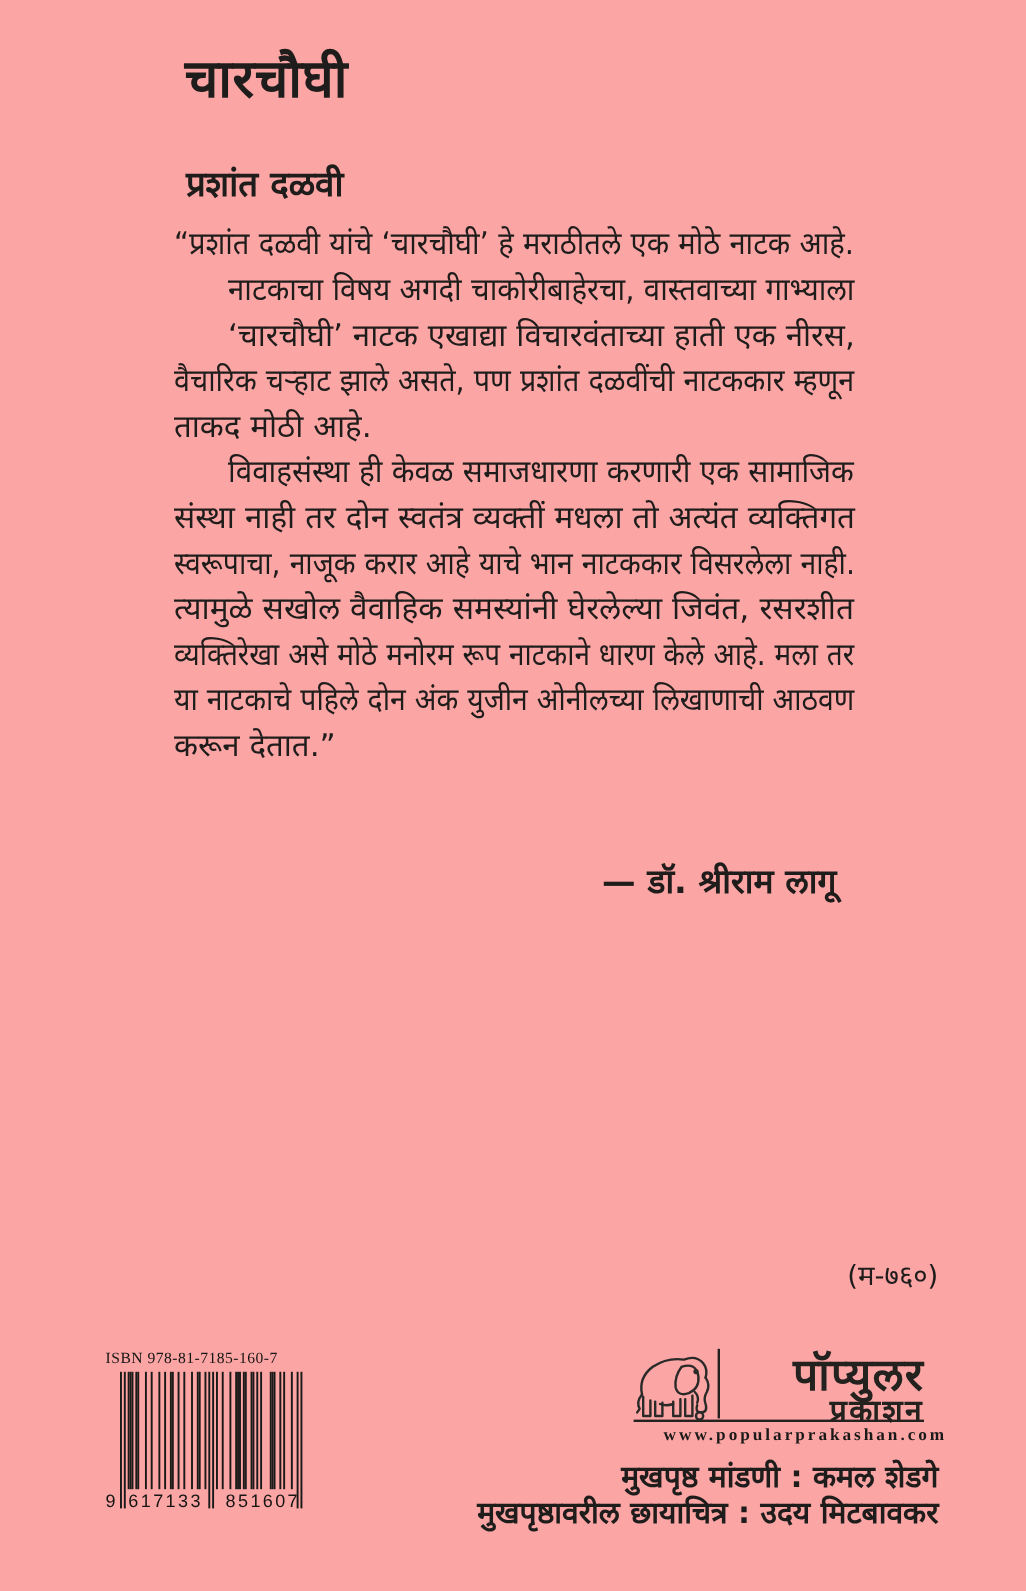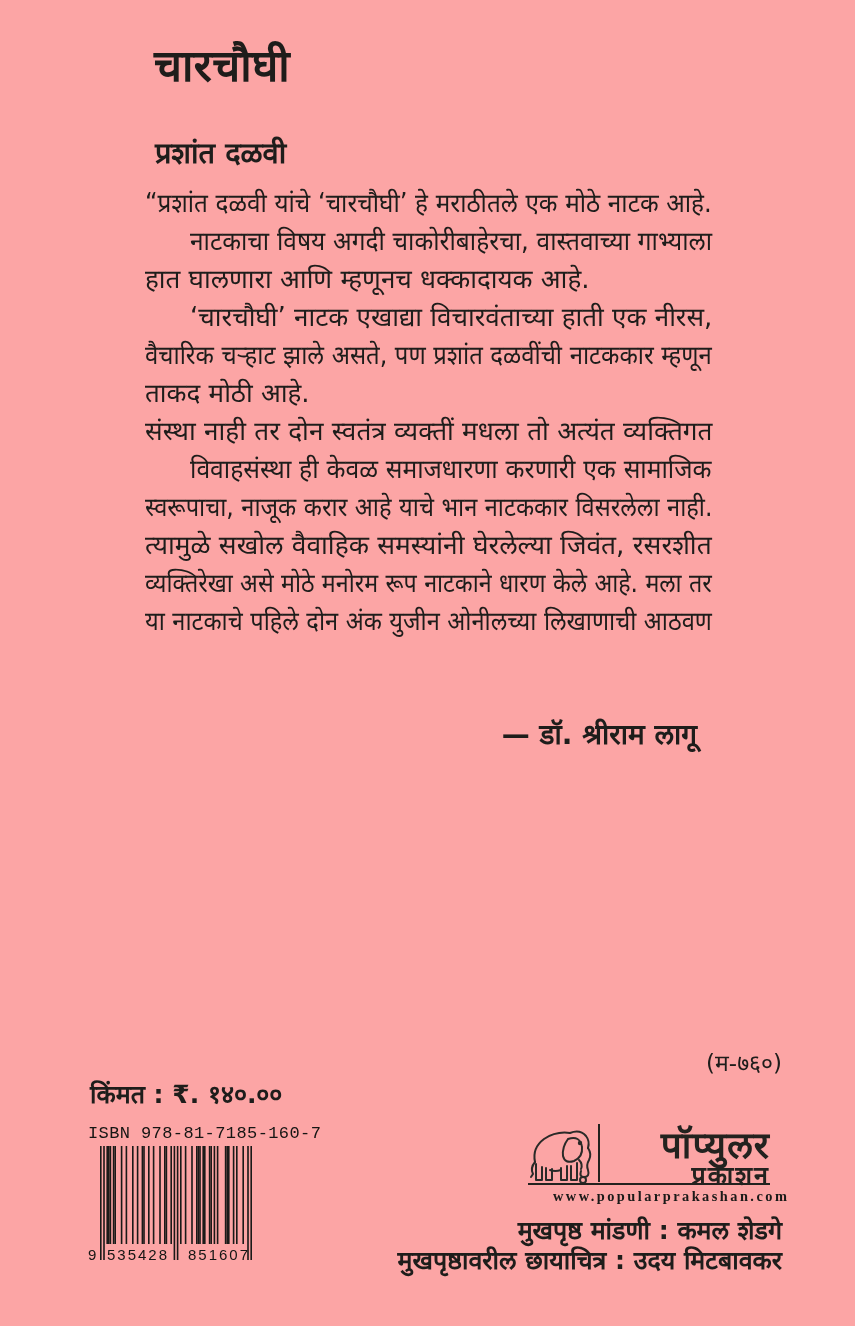--- a/index.html
+++ b/index.html
@@ -44,22 +44,22 @@
     font-size:25px;font-weight:700;white-space:nowrap;
   }
   
   .pubcode{
     position:absolute;right:85px;top:1046px;
     font-size:23px;white-space:nowrap;
   }
   
   .isbn-block{position:absolute;left:88px;top:1124px;width:180px;}
   .isbn-label{
-    font-family:Liberation Mono, monospace;
-    font-size:17px;letter-spacing:0.4px;
+    font-family:Liberation Serif, serif;
+    font-size:13px;letter-spacing:0.4px;
     white-space:nowrap;color:#151513;
   }
   .barcode{position:relative;width:168px;height:122px;margin-top:3px;}
   .barcode svg{position:absolute;left:0;top:0;}
   .bc-digit{
     position:absolute;top:100px;
     font-family:"Liberation Sans",sans-serif;
     font-size:15px;color:#151513;white-space:nowrap;
   }
   .bc-first{left:0;}
@@ -100,35 +100,34 @@
 <body>
 
 <div class="page">
 
   <div class="title">चारचौघी</div>
   <div class="author">प्रशांत दळवी</div>
 
   <div class="blurb">
       <div class="blurb-line"><span style="transform: scaleX(0.934102);">“प्रशांत दळवी यांचे ‘चारचौघी’ हे मराठीतले एक मोठे नाटक आहे.</span></div>
       <div class="blurb-line indent"><span style="transform: scaleX(0.940541);">नाटकाचा विषय अगदी चाकोरीबाहेरचा, वास्तवाच्या गाभ्याला</span></div>
-      <div class="blurb-line"><span>हात घालणारा आणि म्हणूनच धक्कादायक आहे.</span></div>
       <div class="blurb-line indent"><span>‘चारचौघी’ नाटक एखाद्या विचारवंताच्या हाती एक नीरस,</span></div>
       <div class="blurb-line"><span style="transform: scaleX(0.918963);">वैचारिक चऱ्हाट झाले असते, पण प्रशांत दळवींची नाटककार म्हणून</span></div>
       <div class="blurb-line"><span>ताकद मोठी आहे.</span></div>
+      <div class="blurb-line indent"><span style="transform: scaleX(0.949091);">विवाहसंस्था ही केवळ समाजधारणा करणारी एक सामाजिक</span></div>
       <div class="blurb-line"><span style="transform: scaleX(1.00532);">संस्था नाही तर दोन स्वतंत्र व्यक्तीं मधला तो अत्यंत व्यक्तिगत</span></div>
-      <div class="blurb-line indent"><span style="transform: scaleX(0.949091);">विवाहसंस्था ही केवळ समाजधारणा करणारी एक सामाजिक</span></div>
       <div class="blurb-line"><span style="transform: scaleX(0.908654);">स्वरूपाचा, नाजूक करार आहे याचे भान नाटककार विसरलेला नाही.</span></div>
       <div class="blurb-line"><span style="transform: scaleX(1.0125);">त्यामुळे सखोल वैवाहिक समस्यांनी घेरलेल्या जिवंत, रसरशीत</span></div>
       <div class="blurb-line"><span style="transform: scaleX(0.894322);">व्यक्तिरेखा असे मोठे मनोरम रूप नाटकाने धारण केले आहे. मला तर</span></div>
       <div class="blurb-line"><span style="transform: scaleX(0.908654);">या नाटकाचे पहिले दोन अंक युजीन ओनीलच्या लिखाणाची आठवण</span></div>
+      <div class="blurb-line"><span>करून देतात.”</span></div>
     </div>
 
   <div class="attribution">— डॉ. श्रीराम लागू</div>
 
-  <div class="price">किंमत : ₹. १४०.००</div>
 
   <div class="pubcode">(म-७६०)</div>
 
   <div class="isbn-block">
     <div class="isbn-label">ISBN 978-81-7185-160-7</div>
     <div class="barcode">
       <svg id="barcode-svg" width="168" height="116">
           <rect x="12.00" y="0" width="1.6" height="114" fill="#1a1a18"></rect>
           <rect x="15.20" y="0" width="1.6" height="114" fill="#1a1a18"></rect>
           <rect x="18.40" y="0" width="1.6" height="98" fill="#1a1a18"></rect>
@@ -165,21 +164,21 @@
           <rect x="136.80" y="0" width="1.6" height="98" fill="#1a1a18"></rect>
           <rect x="138.40" y="0" width="1.6" height="98" fill="#1a1a18"></rect>
           <rect x="140.00" y="0" width="1.6" height="98" fill="#1a1a18"></rect>
           <rect x="144.80" y="0" width="1.6" height="98" fill="#1a1a18"></rect>
           <rect x="148.00" y="0" width="1.6" height="98" fill="#1a1a18"></rect>
           <rect x="154.40" y="0" width="1.6" height="98" fill="#1a1a18"></rect>
           <rect x="159.20" y="0" width="1.6" height="114" fill="#1a1a18"></rect>
           <rect x="162.40" y="0" width="1.6" height="114" fill="#1a1a18"></rect>
         </svg>
       <span class="bc-digit bc-first">9</span>
-      <span class="bc-digit bc-g1">535428</span>
+      <span class="bc-digit bc-g1">617133</span>
       <span class="bc-digit bc-g2">851607</span>
     </div>
   </div>
 
   <div class="logo">
     <svg class="elephant" width="66" height="62" viewBox="0 0 66 62">
       <g stroke="#2a2a28" stroke-width="2" fill="none" stroke-linecap="round" stroke-linejoin="round">
 
         <path d="M7,40 Q4,26 16,17 Q28,9 42,11 Q52,7 58,14 Q62,19 60,26"></path>
 

